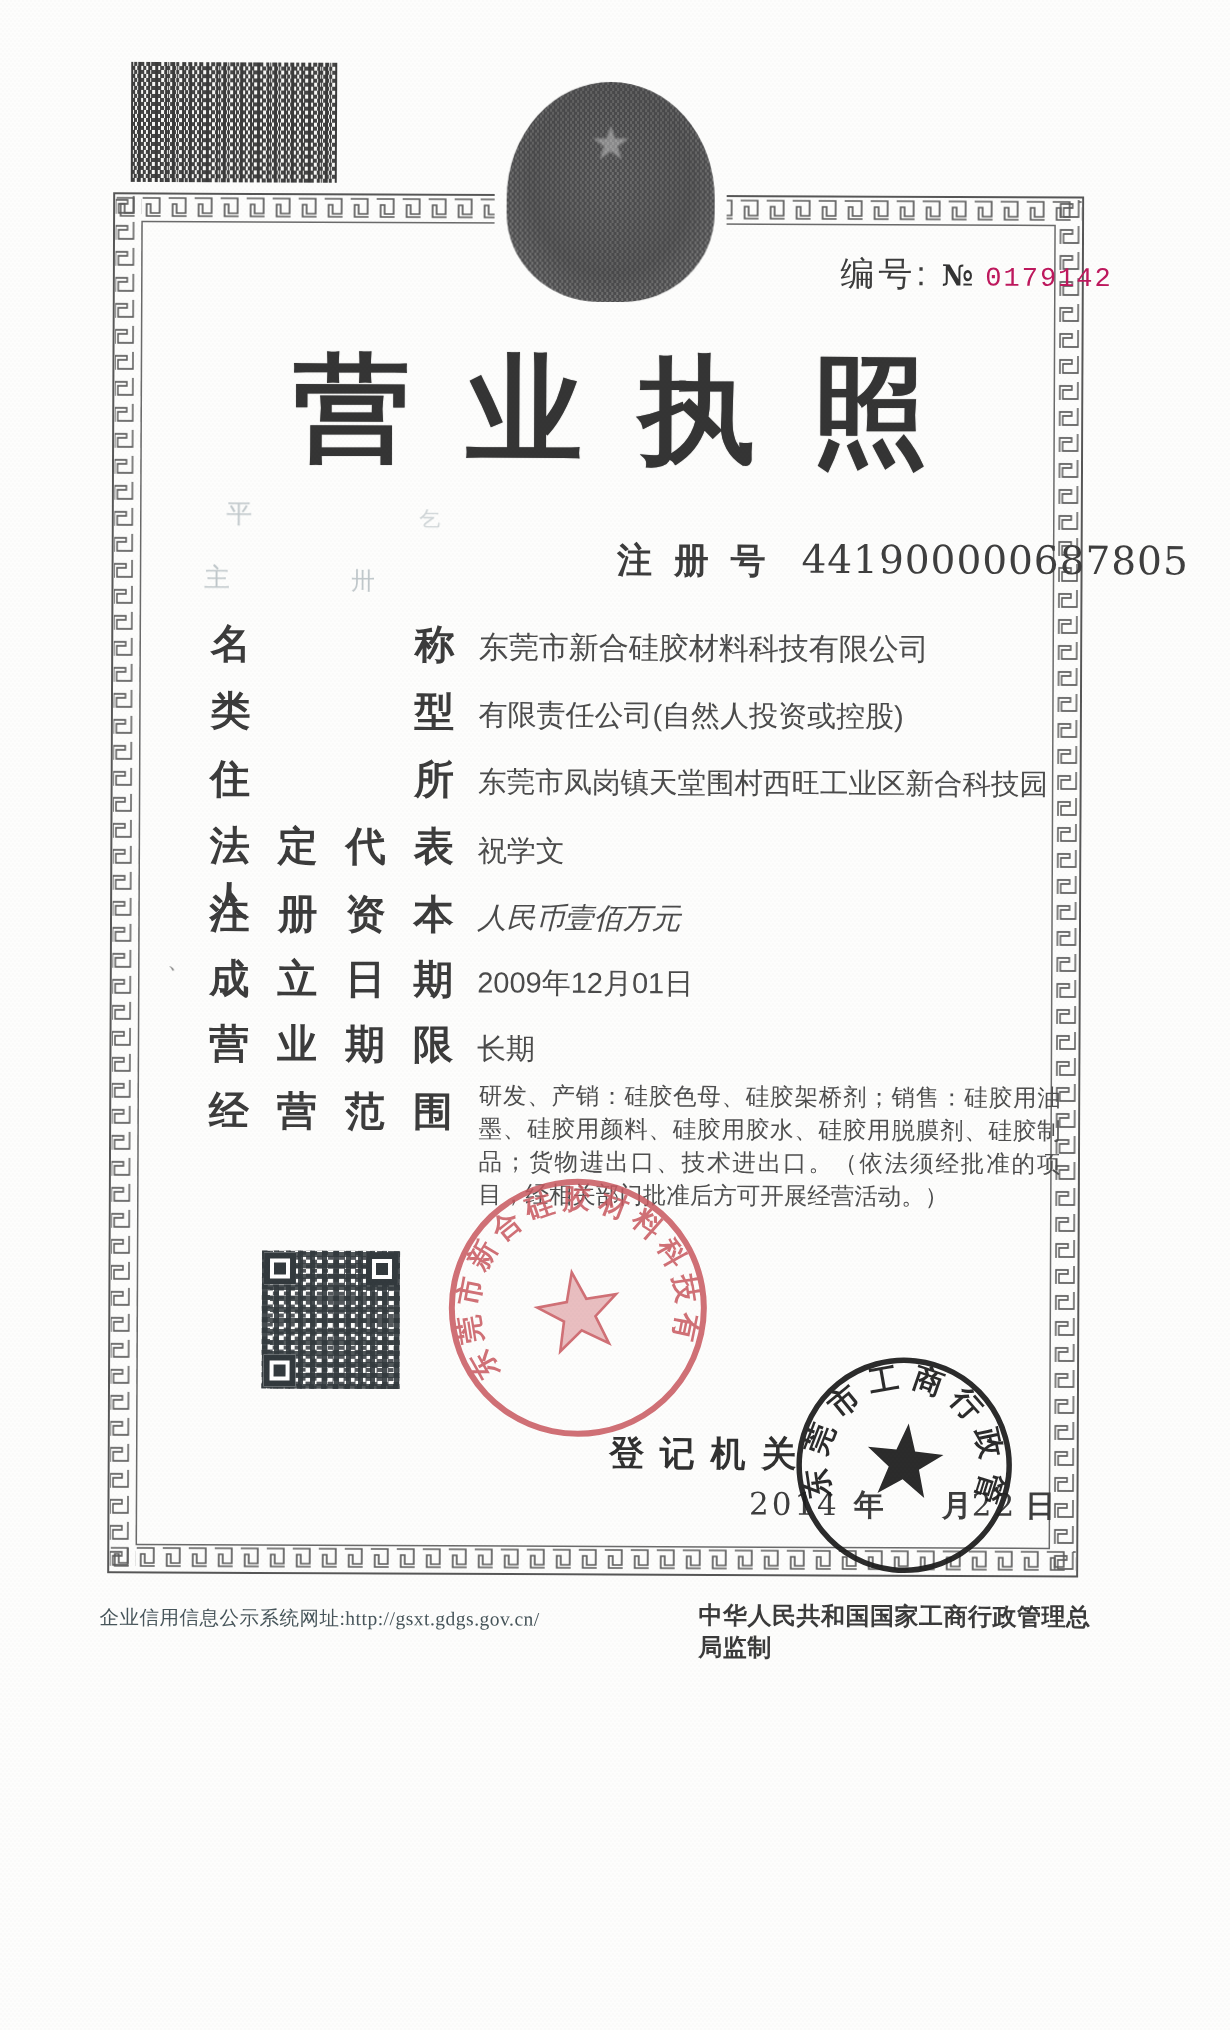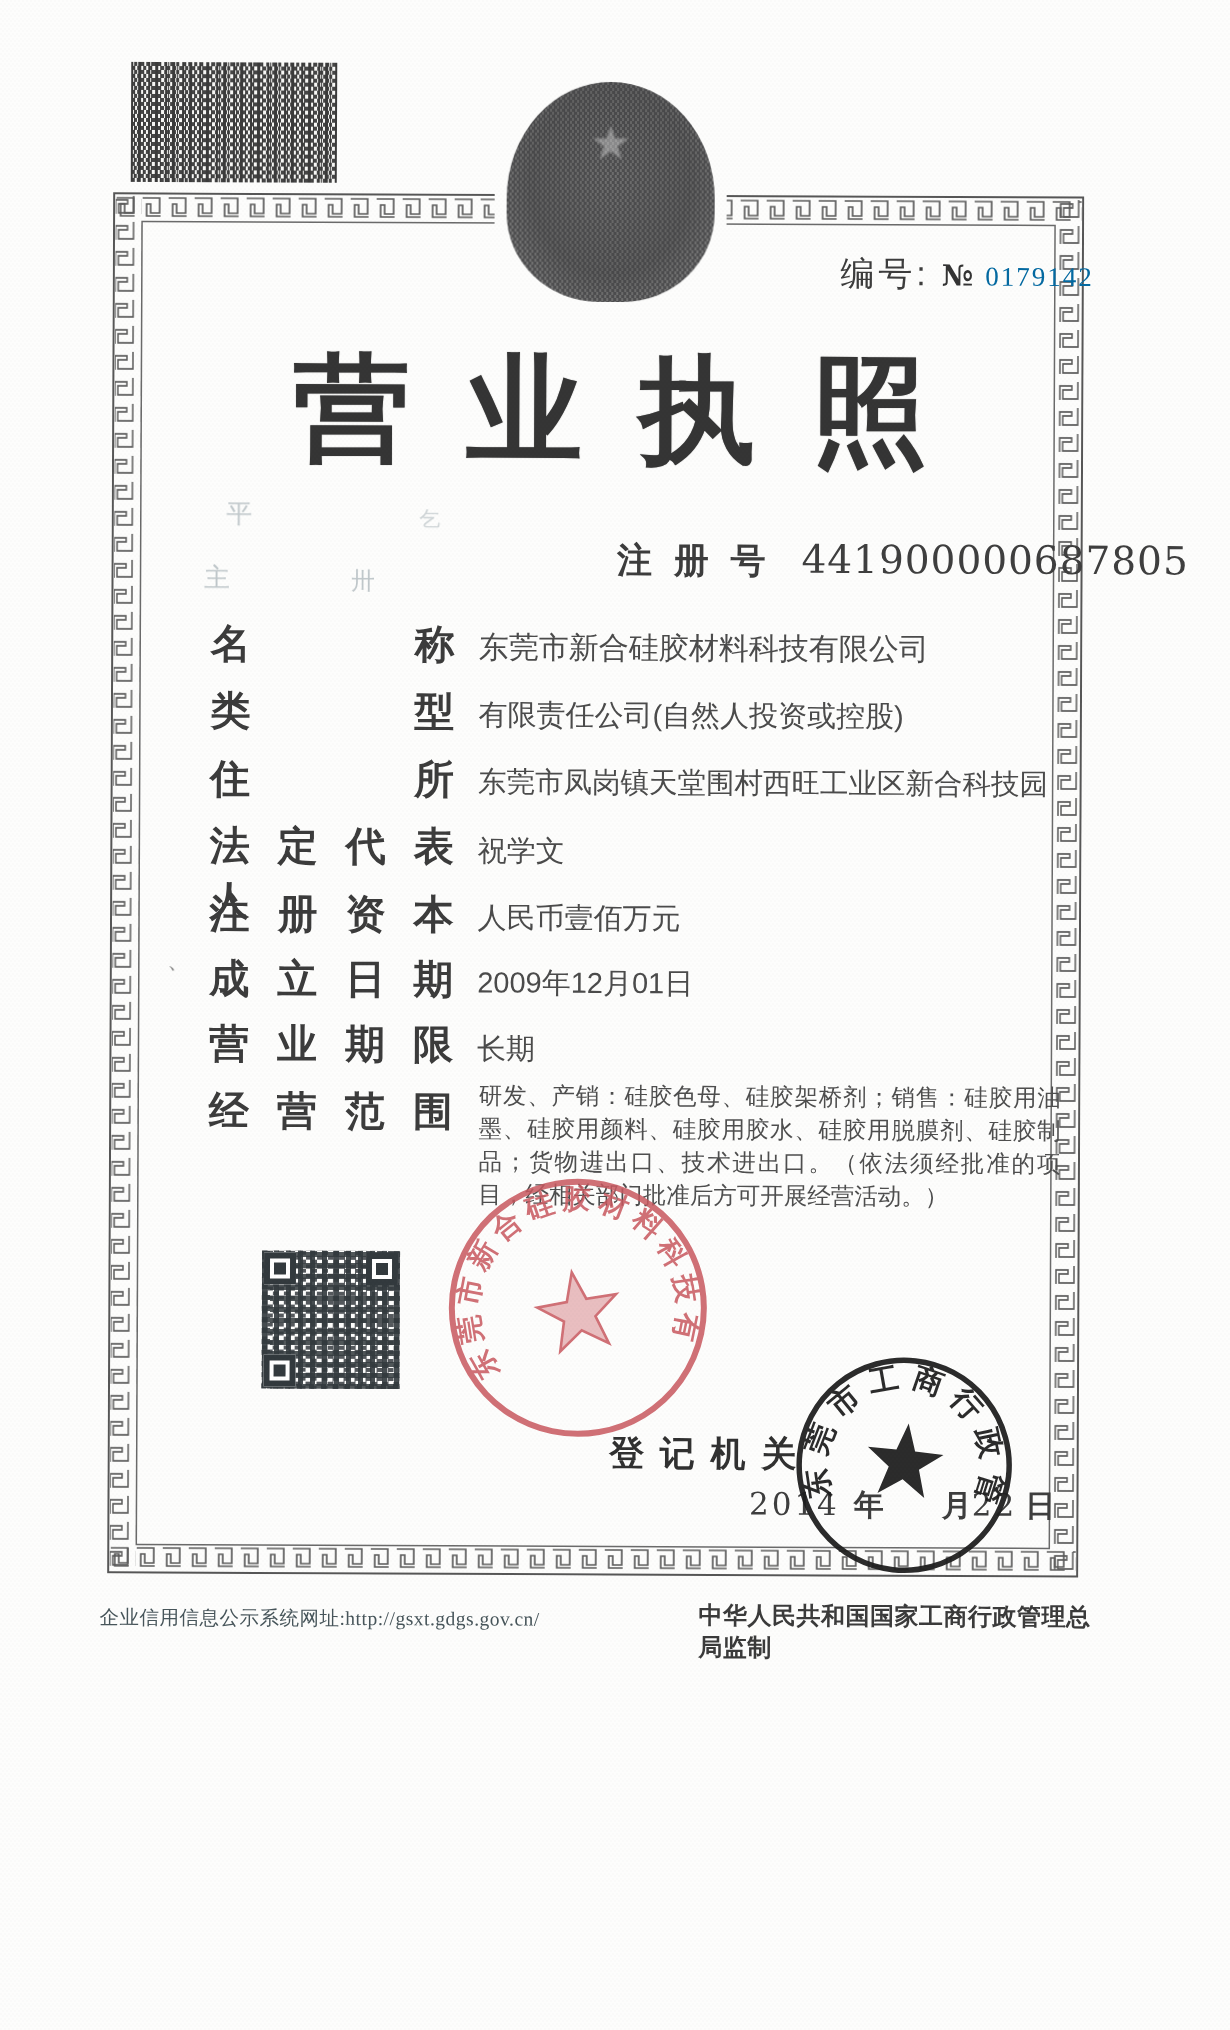--- a/index.html
+++ b/index.html
@@ -34,21 +34,21 @@
   }
   .emblem .emblem-star{
     position:absolute;left:0;right:0;top:34px;text-align:center;
     font-size:46px;color:rgba(215,215,215,.45);filter:blur(1px);
   }
 
   
   .serial{left:838px;top:250px;display:flex;align-items:baseline;gap:12px;}
   .serial .s-label{font-size:34px;letter-spacing:4px;color:#3c3c3c;}
   .serial .s-no{font-family:"DejaVu Serif",serif;font-weight:700;font-size:29px;color:#333;}
-  .serial .s-num{font-family:Liberation Serif, serif;font-size:27px;letter-spacing:2px;color:#0369a1;}
+  .serial .s-num{font-family:Liberation Mono, monospace;font-size:27px;letter-spacing:2px;color:#be185d;}
 
   
   .title{
     left:292px;top:346px;width:634px;
     font-size:116px;line-height:1.12;font-weight:800;color:#343434;
     text-align:justify;text-align-last:justify;
     text-shadow:0 0 1px rgba(40,40,40,.6);
   }
 
   
@@ -162,21 +162,21 @@
   <div class="abs f-label" style="top:685px;">类 型</div>
   <div class="abs f-value" style="top:696px;">有限责任公司(自然人投资或控股)</div>
 
   <div class="abs f-label" style="top:753px;">住 所</div>
   <div class="abs f-value" style="top:764px;font-size:28.5px;">东莞市凤岗镇天堂围村西旺工业区新合科技园</div>
 
   <div class="abs f-label sp" style="top:820px;">法 定 代 表 人</div>
   <div class="abs f-value" style="top:832px;">祝学文</div>
 
   <div class="abs f-label" style="top:888px;">注 册 资 本</div>
-  <div class="abs f-value" style="top:899px;">人民币壹佰万元</div>
+  <div class="abs f-value" style="top:899px;font-style:italic;">人民币壹佰万元</div>
 
   <div class="abs f-label" style="top:953px;">成 立 日 期</div>
   <div class="abs f-value" style="top:964px;">2009年12月01日</div>
 
   <div class="abs f-label" style="top:1018px;">营 业 期 限</div>
   <div class="abs f-value" style="top:1030px;">长期</div>
 
   <div class="abs f-label" style="top:1085px;">经 营 范 围</div>
   <div class="f-scope">研发、产销：硅胶色母、硅胶架桥剂；销售：硅胶用油墨、硅胶用颜料、硅胶用胶水、硅胶用脱膜剂、硅胶制品；货物进出口、技术进出口。（依法须经批准的项目，经相关部门批准后方可开展经营活动。）</div>
 

